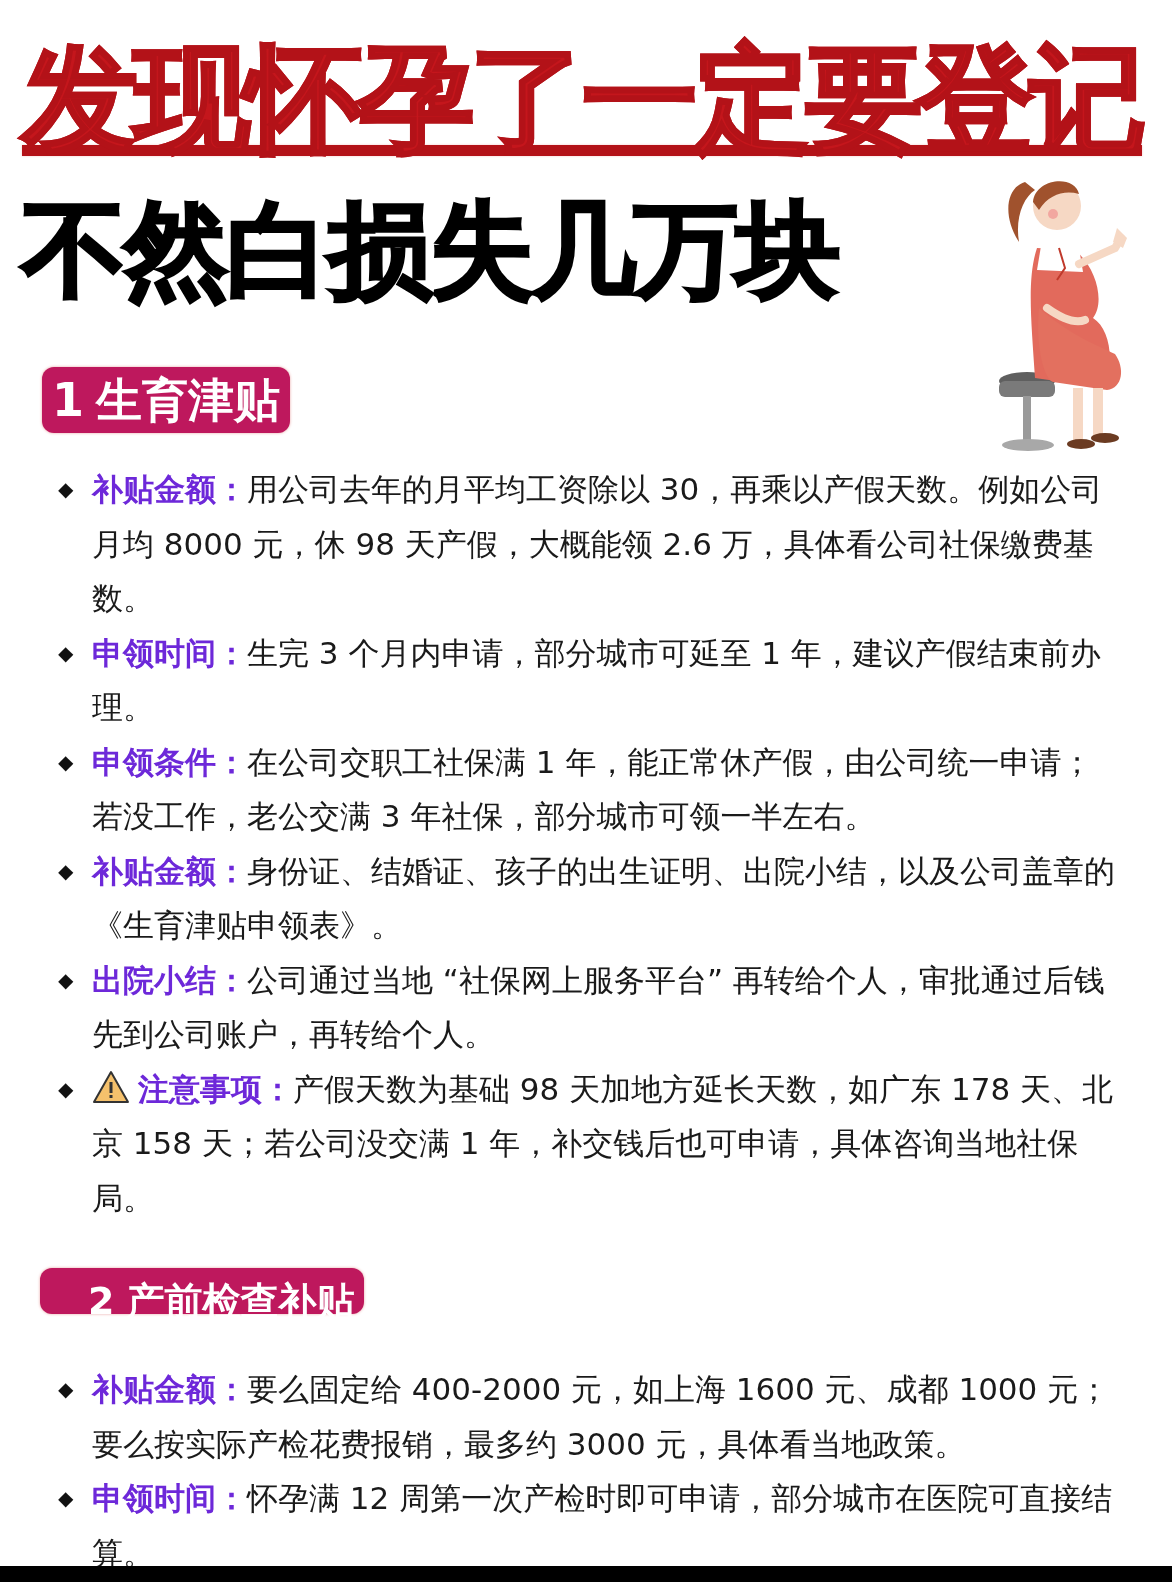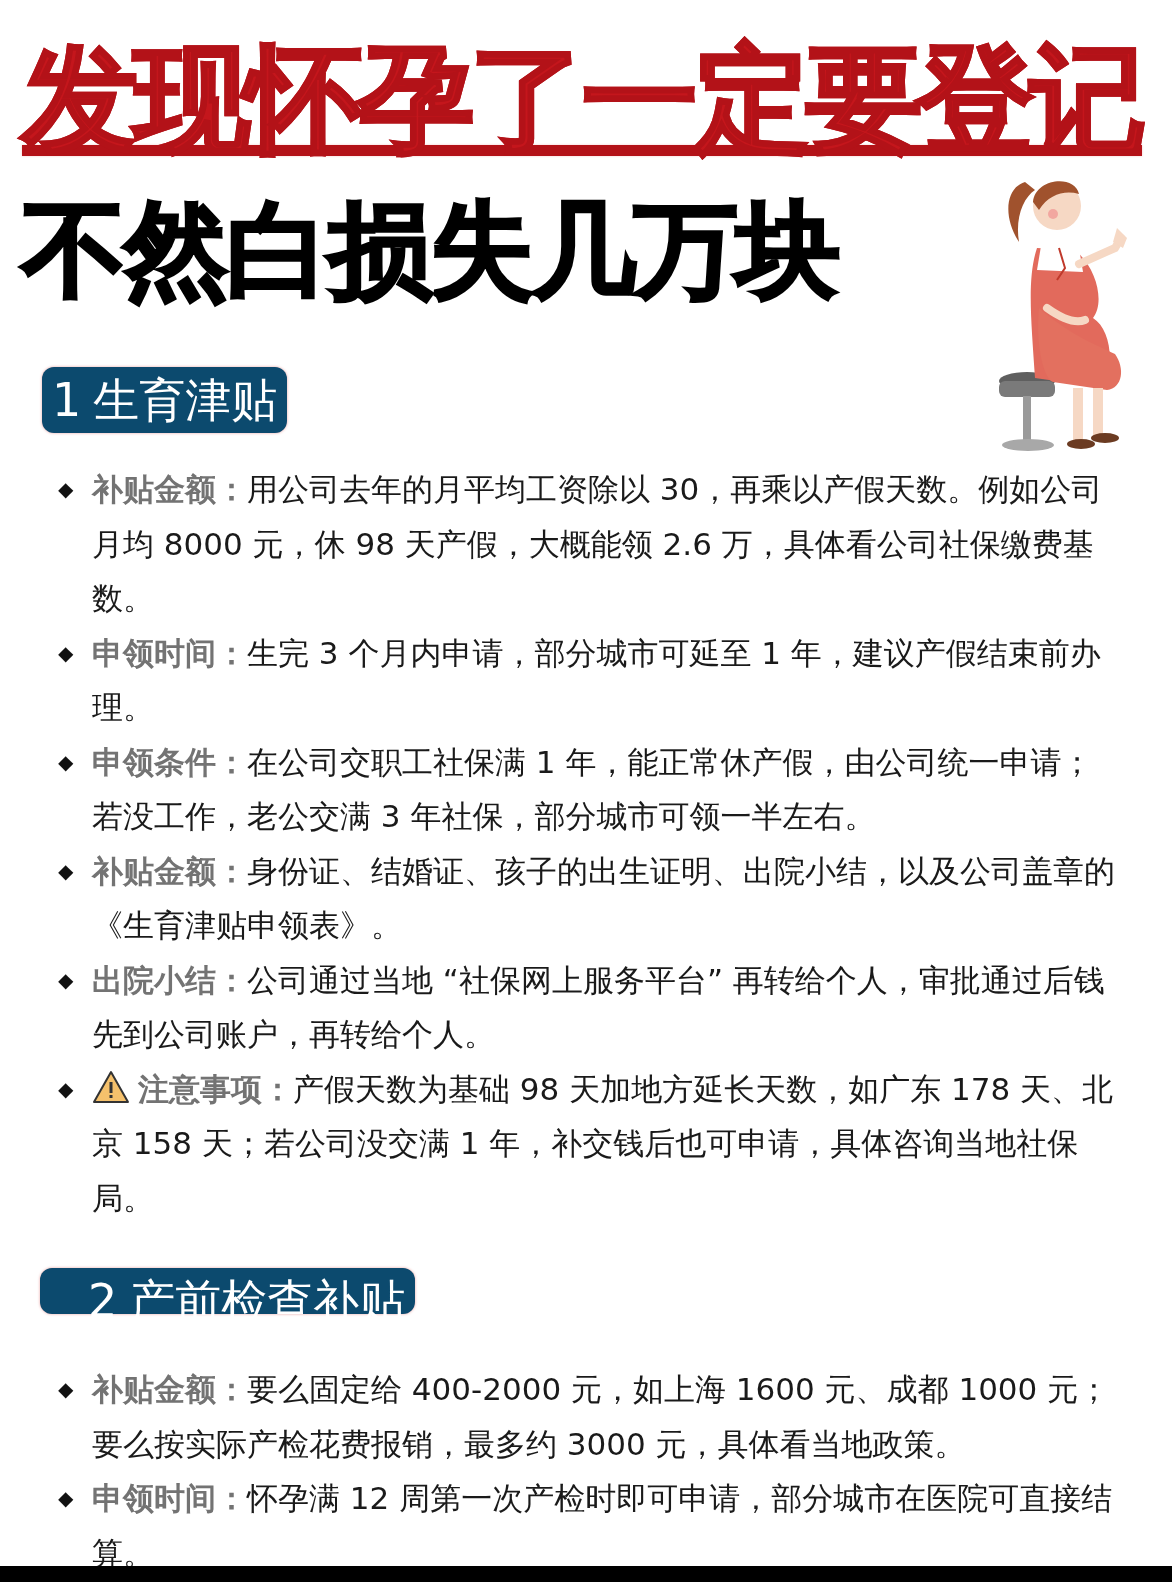--- a/index.html
+++ b/index.html
@@ -17,35 +17,35 @@
   .title-black {
     position: absolute; left: 22px; top: 190px; width: 940px;
     font-size: 104px; line-height: 120px; font-weight: 900; letter-spacing: -2px;
     color: #000000; white-space: nowrap;
     -webkit-text-stroke: 3px #000;
   }
 
   .illustration { position: absolute; left: 975px; top: 168px; width: 175px; height: 290px; }
 
   .section-badge {
-    position: absolute; background: #0c4a6e; color: #fff; border-radius: 12px;
-    font-weight: 400; white-space: nowrap; padding: 0 10px;
+    position: absolute; background: #be185d; color: #fff; border-radius: 12px;
+    font-weight: 700; white-space: nowrap; padding: 0 10px;
     box-shadow: 0 0 3px #e8a2a2;
     text-align: center;
   }
   .badge1 { left: 42px; top: 367px; height: 66px; font-size: 46px; line-height: 66px; }
-  .badge2 { left: 40px; top: 1268px; height: 46px; font-size: 46px; line-height: 66px; padding-left: 48px; }
+  .badge2 { left: 40px; top: 1268px; height: 46px; font-size: 38px; line-height: 66px; padding-left: 48px; }
   .badge .num { margin-right: 12px; }
 
   .list { position: absolute; left: 56px; width: 1060px; }
   .list1 { top: 462px; }
   .list2 { top: 1362px; }
   .item { position: relative; padding-left: 36px; font-size: 31px; line-height: 54.5px; color: #1a1a1a; }
   .bullet { position: absolute; left: 2px; top: 0; font-size: 20px; color: #111; }
-  .label { font-weight: 700; color: #737373; }
+  .label { font-weight: 700; color: #6d28d9; }
   .warn-icon { display: inline-block; width: 38px; height: 34px; vertical-align: -4px; margin-right: 8px; }
 
   .bottom-bar { position: absolute; left: 0; top: 1566px; width: 1172px; height: 16px; background: #000; }
 </style>
 </head>
 <body>
 
 <div class="title-red">发现怀孕了一定要登记</div>
 <div class="title-black">不然白损失几万块</div>
 

